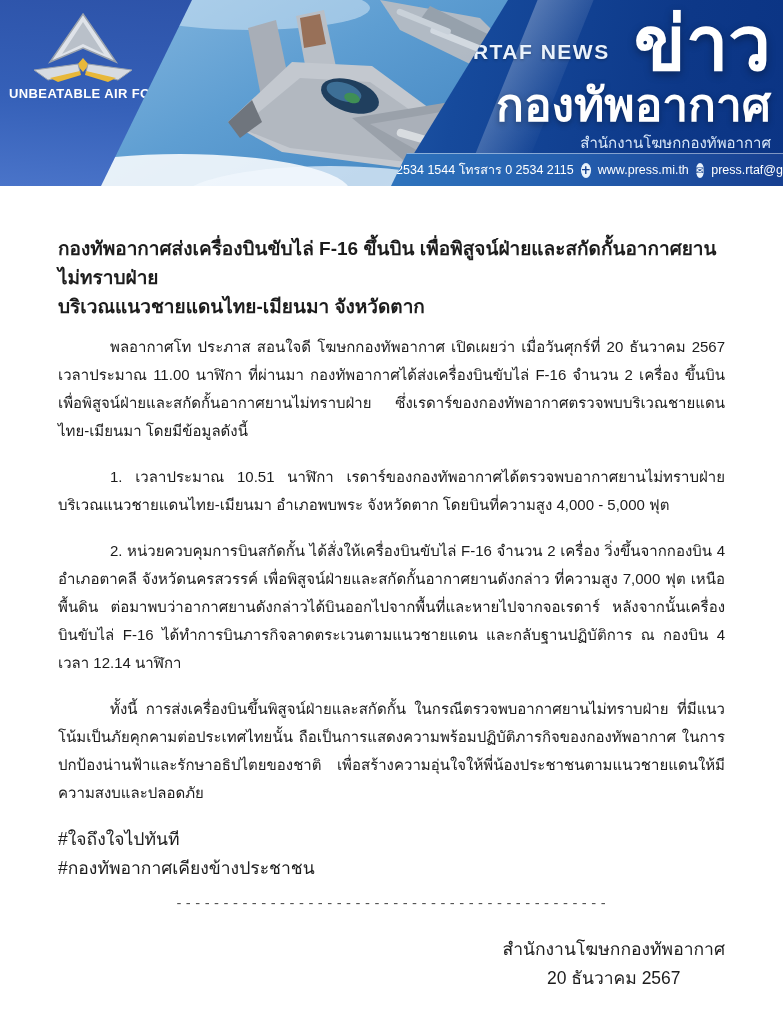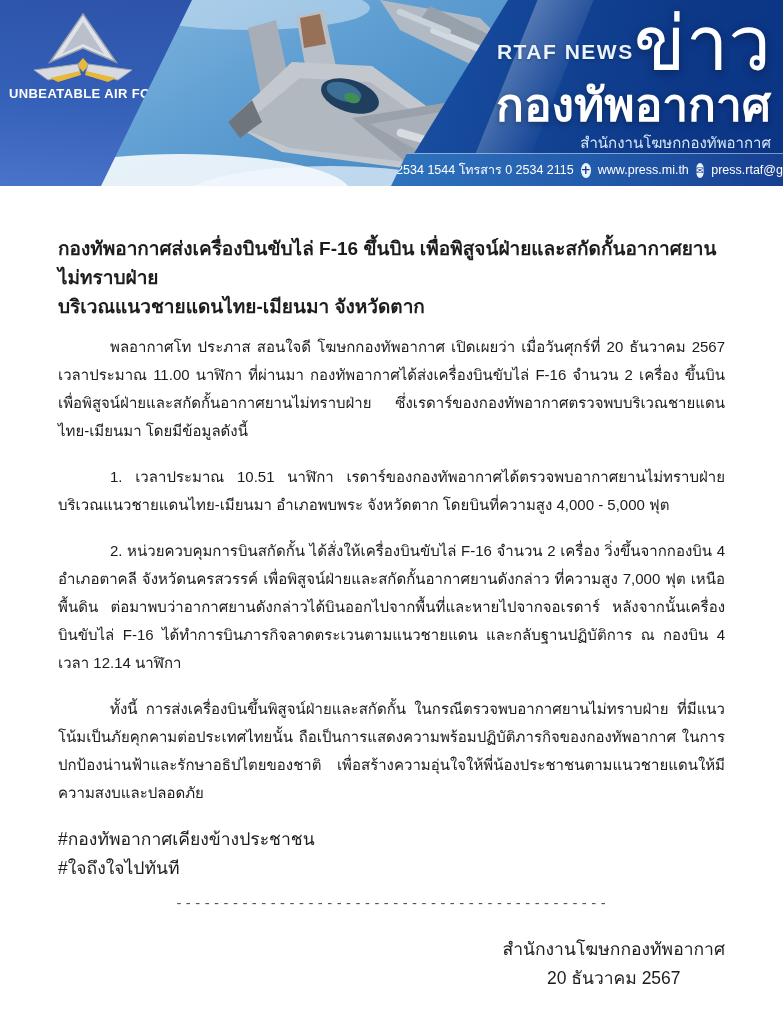--- a/index.html
+++ b/index.html
@@ -52,28 +52,28 @@
     content: "";
     position: absolute; top: 0; bottom: 0; left: 500px; width: 56px;
     background: linear-gradient(100deg, rgba(255,255,255,0.28), rgba(255,255,255,0));
     transform: skewX(-22deg);
   }
   .banner-text {
     position: absolute; top: 8px; right: 12px;
     display: flex; flex-direction: column; align-items: flex-end;
     color: #ffffff; text-align: right;
   }
-  .banner-row1 { display: flex; align-items: flex-end; gap: 0; }
+  .banner-row1 { display: flex; align-items: flex-end; gap: 24px; }
   .kicker {
     font-size: 21px; font-weight: 700; letter-spacing: 1.5px;
     color: #eaf2fb; margin-bottom: 16px;
     text-shadow: 0 1px 3px rgba(0,0,0,0.3);
   }
   .title-big {
-    font-size: 76px; font-weight: 400; line-height: 0.95;
+    font-size: 76px; font-weight: 700; line-height: 0.95;
     text-shadow: 0 3px 8px rgba(0,0,0,0.35);
   }
   .title-secondary {
     font-size: 46px; font-weight: 800; line-height: 1.0;
     margin-top: 2px;
     text-shadow: 0 2px 6px rgba(0,0,0,0.35);
     text-align: center;
   }
   .banner-subtitle {
     font-size: 15px; font-weight: 400; color: #d9e8f9; margin-top: 3px;
@@ -206,22 +206,22 @@
     </div>
 
     <div class="doc-body">
       <p class="para">พลอากาศโท ประภาส สอนใจดี โฆษกกองทัพอากาศ เปิดเผยว่า เมื่อวันศุกร์ที่ 20 ธันวาคม 2567 เวลาประมาณ 11.00 นาฬิกา ที่ผ่านมา กองทัพอากาศได้ส่งเครื่องบินขับไล่ F-16 จำนวน 2 เครื่อง ขึ้นบิน เพื่อพิสูจน์ฝ่ายและสกัดกั้นอากาศยานไม่ทราบฝ่าย ซึ่งเรดาร์ของกองทัพอากาศตรวจพบบริเวณชายแดนไทย-เมียนมา โดยมีข้อมูลดังนี้</p>
       <p class="para">1. เวลาประมาณ 10.51 นาฬิกา เรดาร์ของกองทัพอากาศได้ตรวจพบอากาศยานไม่ทราบฝ่าย บริเวณแนวชายแดนไทย-เมียนมา อำเภอพบพระ จังหวัดตาก โดยบินที่ความสูง 4,000 - 5,000 ฟุต</p>
       <p class="para">2. หน่วยควบคุมการบินสกัดกั้น ได้สั่งให้เครื่องบินขับไล่ F-16 จำนวน 2 เครื่อง วิ่งขึ้นจากกองบิน 4 อำเภอตาคลี จังหวัดนครสวรรค์ เพื่อพิสูจน์ฝ่ายและสกัดกั้นอากาศยานดังกล่าว ที่ความสูง 7,000 ฟุต เหนือพื้นดิน ต่อมาพบว่าอากาศยานดังกล่าวได้บินออกไปจากพื้นที่และหายไปจากจอเรดาร์ หลังจากนั้นเครื่องบินขับไล่ F-16 ได้ทำการบินภารกิจลาดตระเวนตามแนวชายแดน และกลับฐานปฏิบัติการ ณ กองบิน 4 เวลา 12.14 นาฬิกา</p>
       <p class="para">ทั้งนี้ การส่งเครื่องบินขึ้นพิสูจน์ฝ่ายและสกัดกั้น ในกรณีตรวจพบอากาศยานไม่ทราบฝ่าย ที่มีแนวโน้มเป็นภัยคุกคามต่อประเทศไทยนั้น ถือเป็นการแสดงความพร้อมปฏิบัติภารกิจของกองทัพอากาศ ในการปกป้องน่านฟ้าและรักษาอธิปไตยของชาติ เพื่อสร้างความอุ่นใจให้พี่น้องประชาชนตามแนวชายแดนให้มีความสงบและปลอดภัย</p>
     </div>
 
     <div class="hashtags">
+      <div>#ใจถึงใจไปทันที</div>
       <div>#กองทัพอากาศเคียงข้างประชาชน</div>
-      <div>#ใจถึงใจไปทันที</div>
     </div>
 
     <div class="divider">----------------------------------------------</div>
 
     <div class="signature">
       <div class="signature-inner">
         <div>สำนักงานโฆษกกองทัพอากาศ</div>
         <div>20 ธันวาคม 2567</div>
       </div>
     </div>

